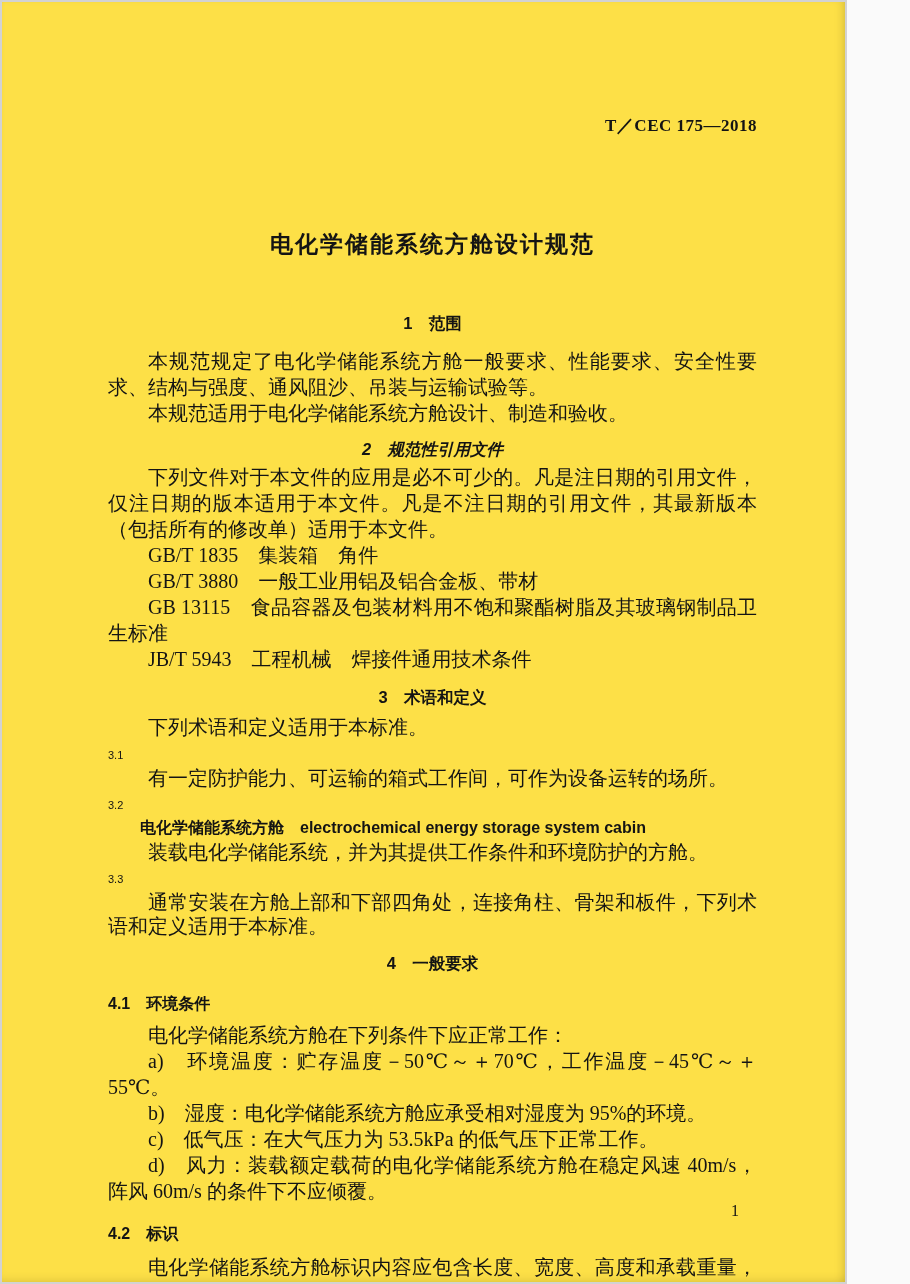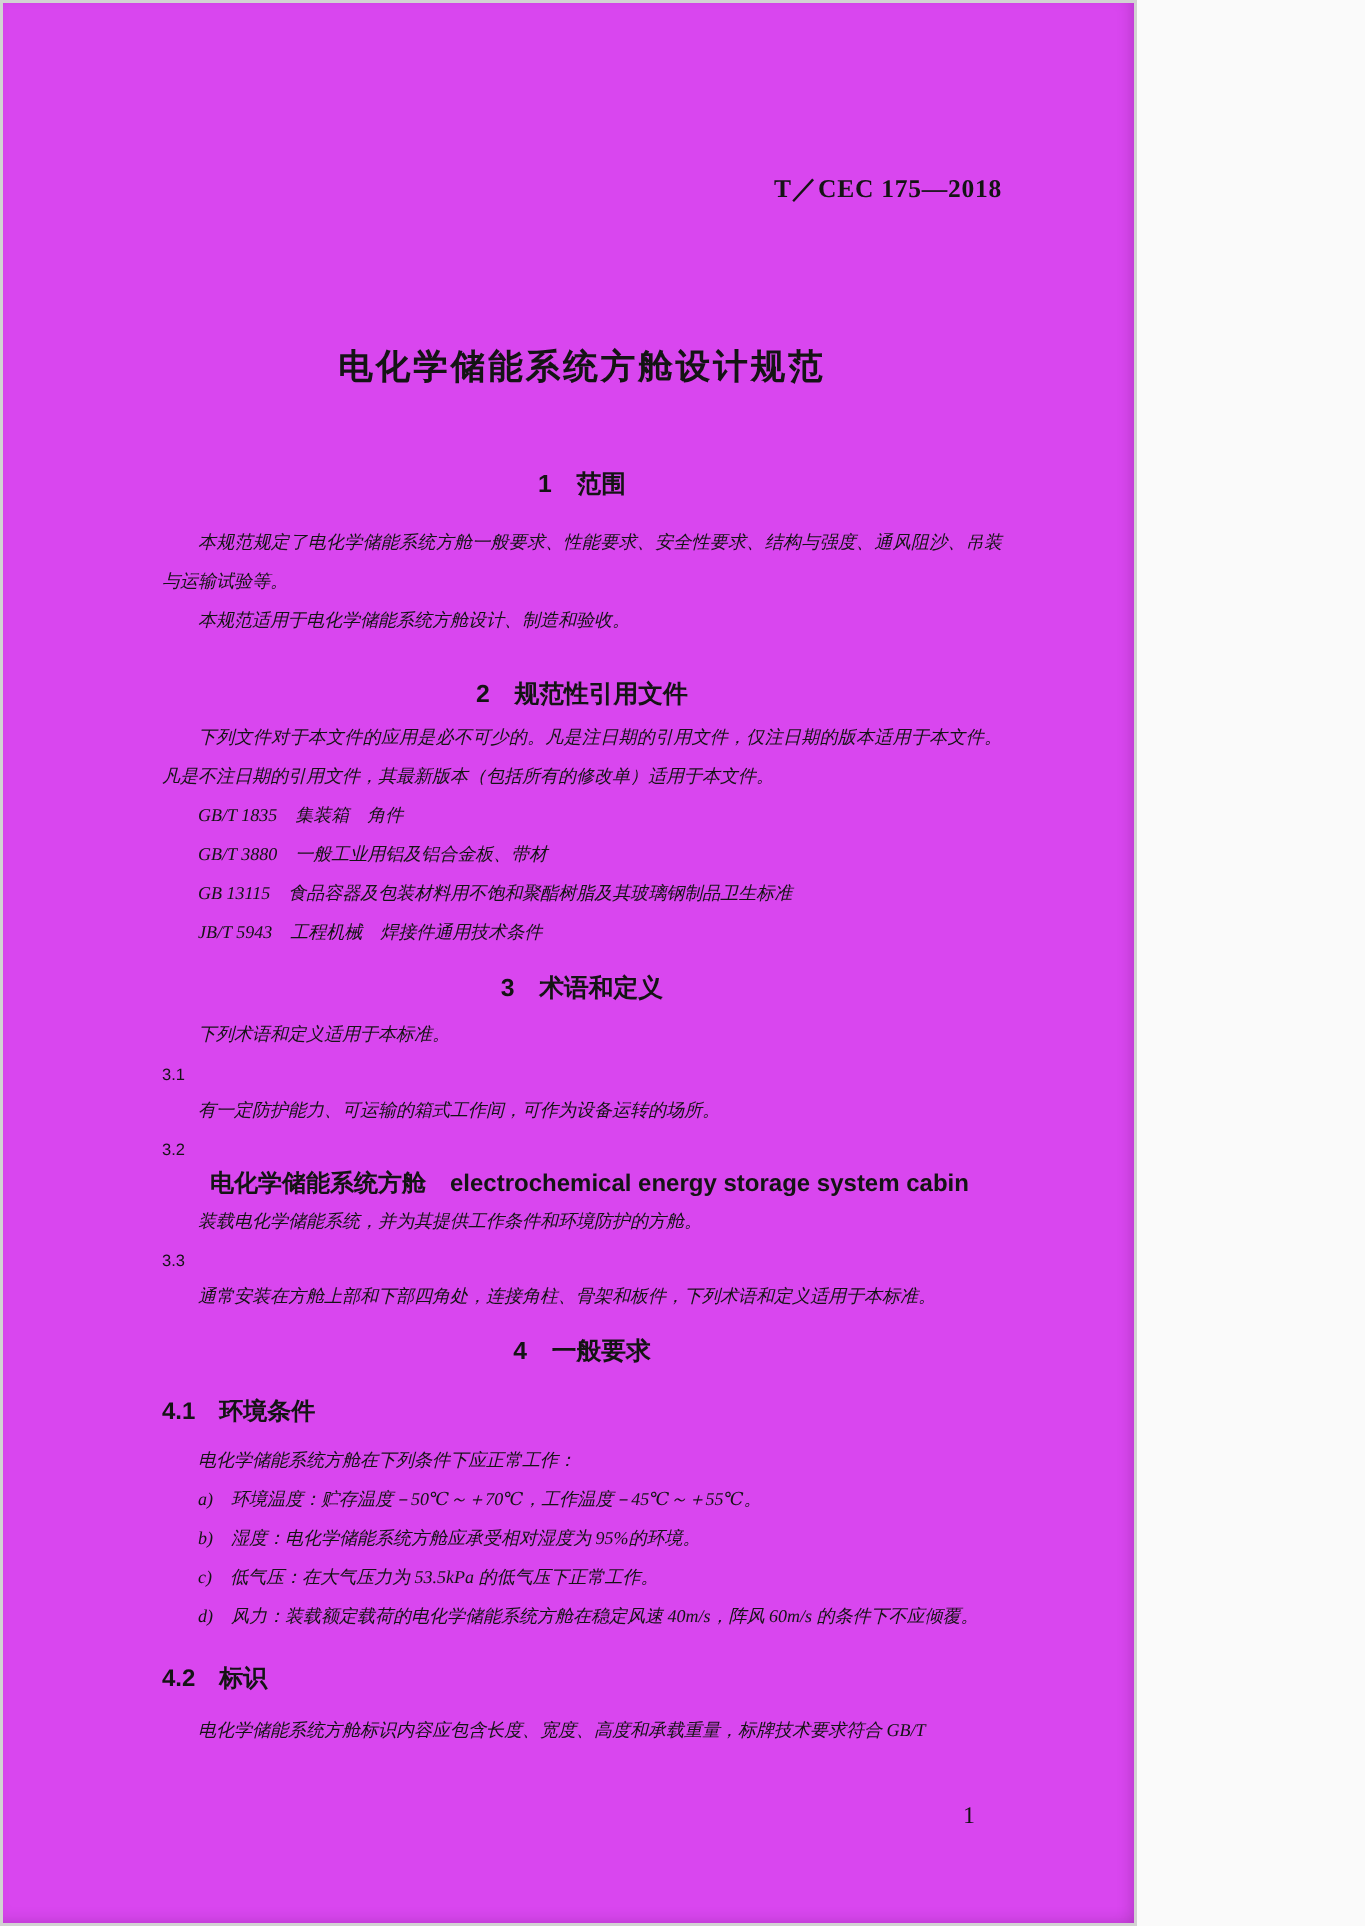--- a/index.html
+++ b/index.html
@@ -1,19 +1,19 @@
 <!DOCTYPE html>
 <html><head>
 <meta charset="utf-8">
 <style>
   * { margin:0; padding:0; box-sizing:border-box; }
   html, body { background:#fafafa; }
   .page {
-    width:758px; height:1284px;
-    background:#d946ef;
+    width:847px; height:1284px;
+    background:#fde047;
     position:relative;
     border:2px solid #d2d2d2;
     box-shadow: inset -7px 0 10px -5px rgba(0,0,0,.14),
                 inset 0 -7px 10px -5px rgba(0,0,0,.10);
     padding:0 88px 0 106px;
     overflow:hidden;
     color:#141414;
     font-family:"Liberation Serif","DejaVu Serif",serif;
     font-size:16px;
   }
@@ -25,30 +25,30 @@
   .title {
     margin-top:92px; text-align:center;
     font-family:"Liberation Sans","DejaVu Sans",sans-serif;
     font-size:23px; font-weight:bold; letter-spacing:2px;
   }
   .h {
     font-family:"Liberation Sans","DejaVu Sans",sans-serif;
     font-size:16.5px; font-weight:bold; line-height:26px;text-align:center;
   }
   .h-s1 { margin-top:50px; margin-bottom:12px; }
-  .h-s2 { margin-top:24px; margin-bottom:2px; }
+  .h-s2 { margin-top:10px; margin-bottom:2px;font-style:italic; }
   .h-s3 { margin-top:12px; margin-bottom:4px; }
   .h-s4 { margin-top:12px; margin-bottom:0; }
   .sh {
     font-family:"Liberation Sans","DejaVu Sans",sans-serif;
     font-size:16px; font-weight:bold; line-height:24px;
   }
   .sh-41 { margin-top:16px; margin-bottom:6px; }
   .sh-42 { margin-top:18px; margin-bottom:8px; }
-  .body { font-size:12px; line-height:26px; text-align:justify;font-style:italic; }
+  .body { font-size:20px; line-height:26px; text-align:justify; }
   .ind { text-indent:2em; }
   .ref { line-height:26px; }
   .term { margin-top:4px; }
   .tnum {
     font-family:"Liberation Sans","DejaVu Sans",sans-serif;
     font-size:11px; line-height:22px;
   }
   .tname {
     font-family:"Liberation Sans","DejaVu Sans",sans-serif;
     font-size:16px; font-weight:bold; line-height:24px; padding-left:2em;

